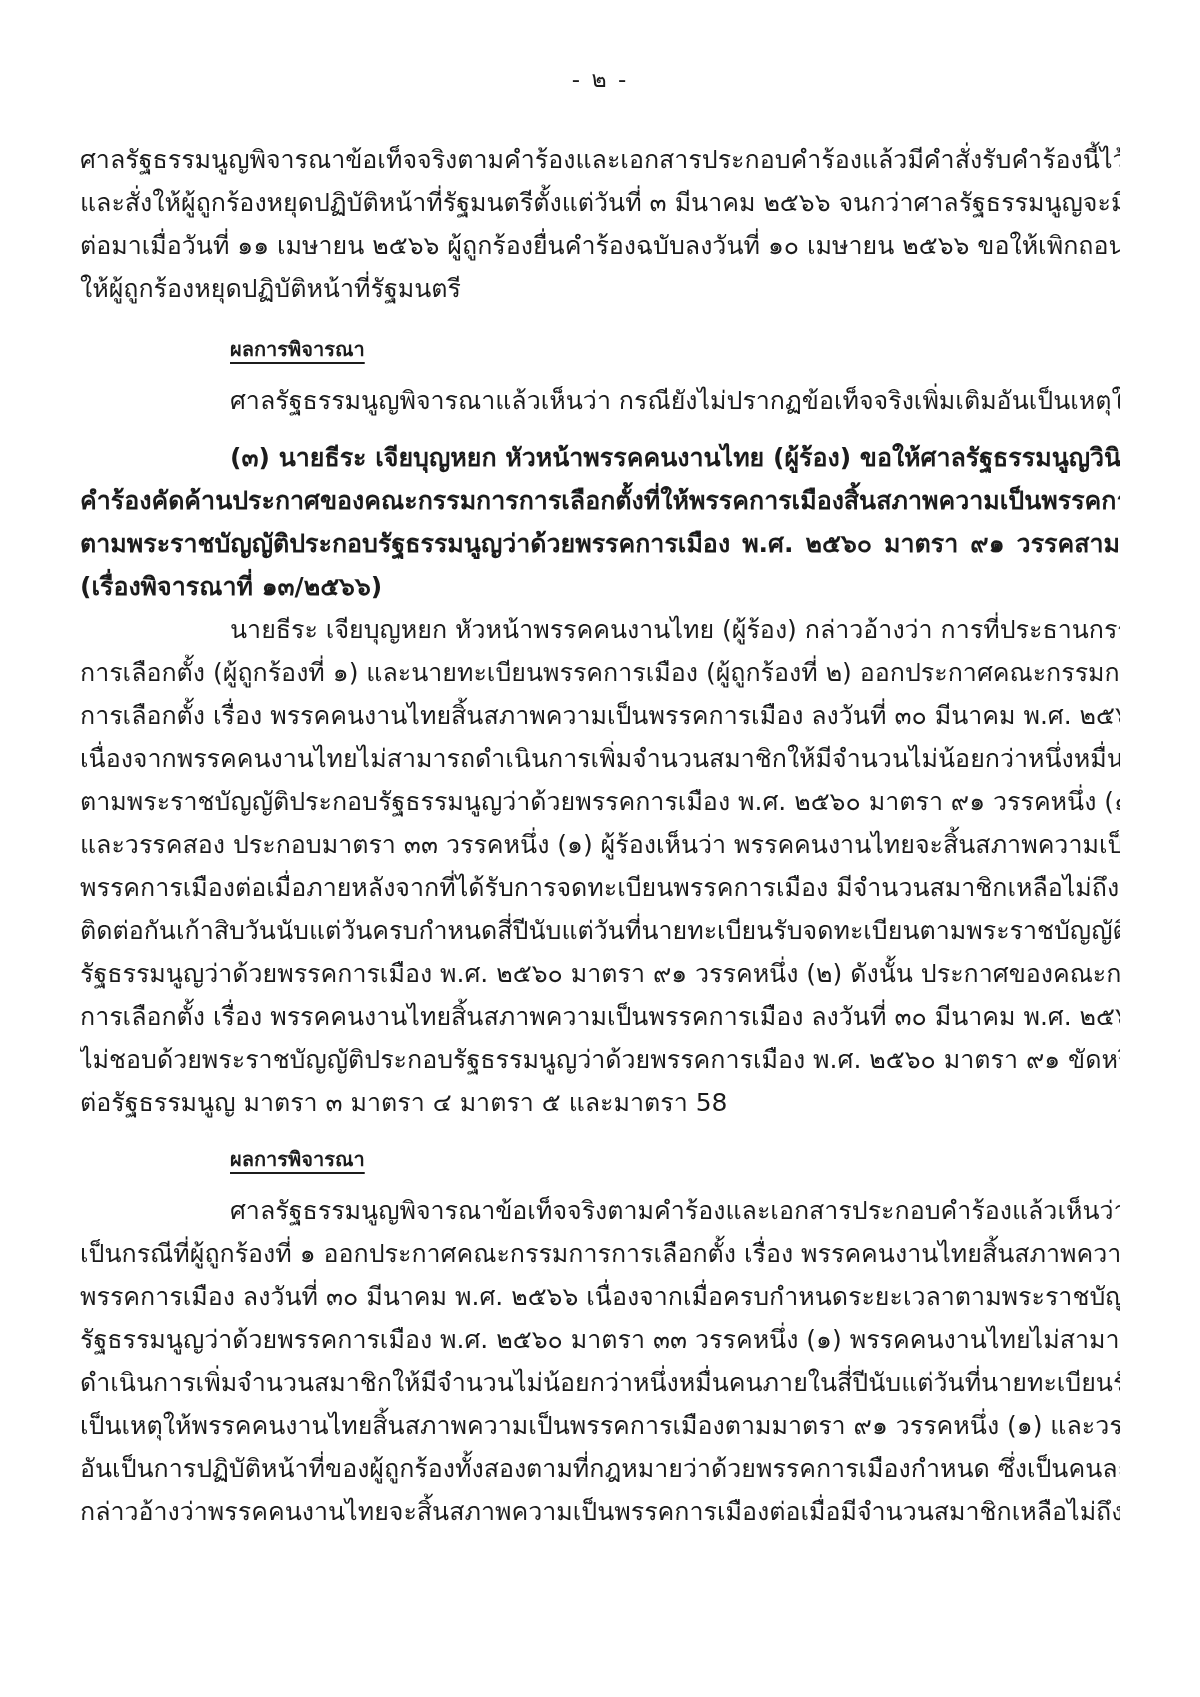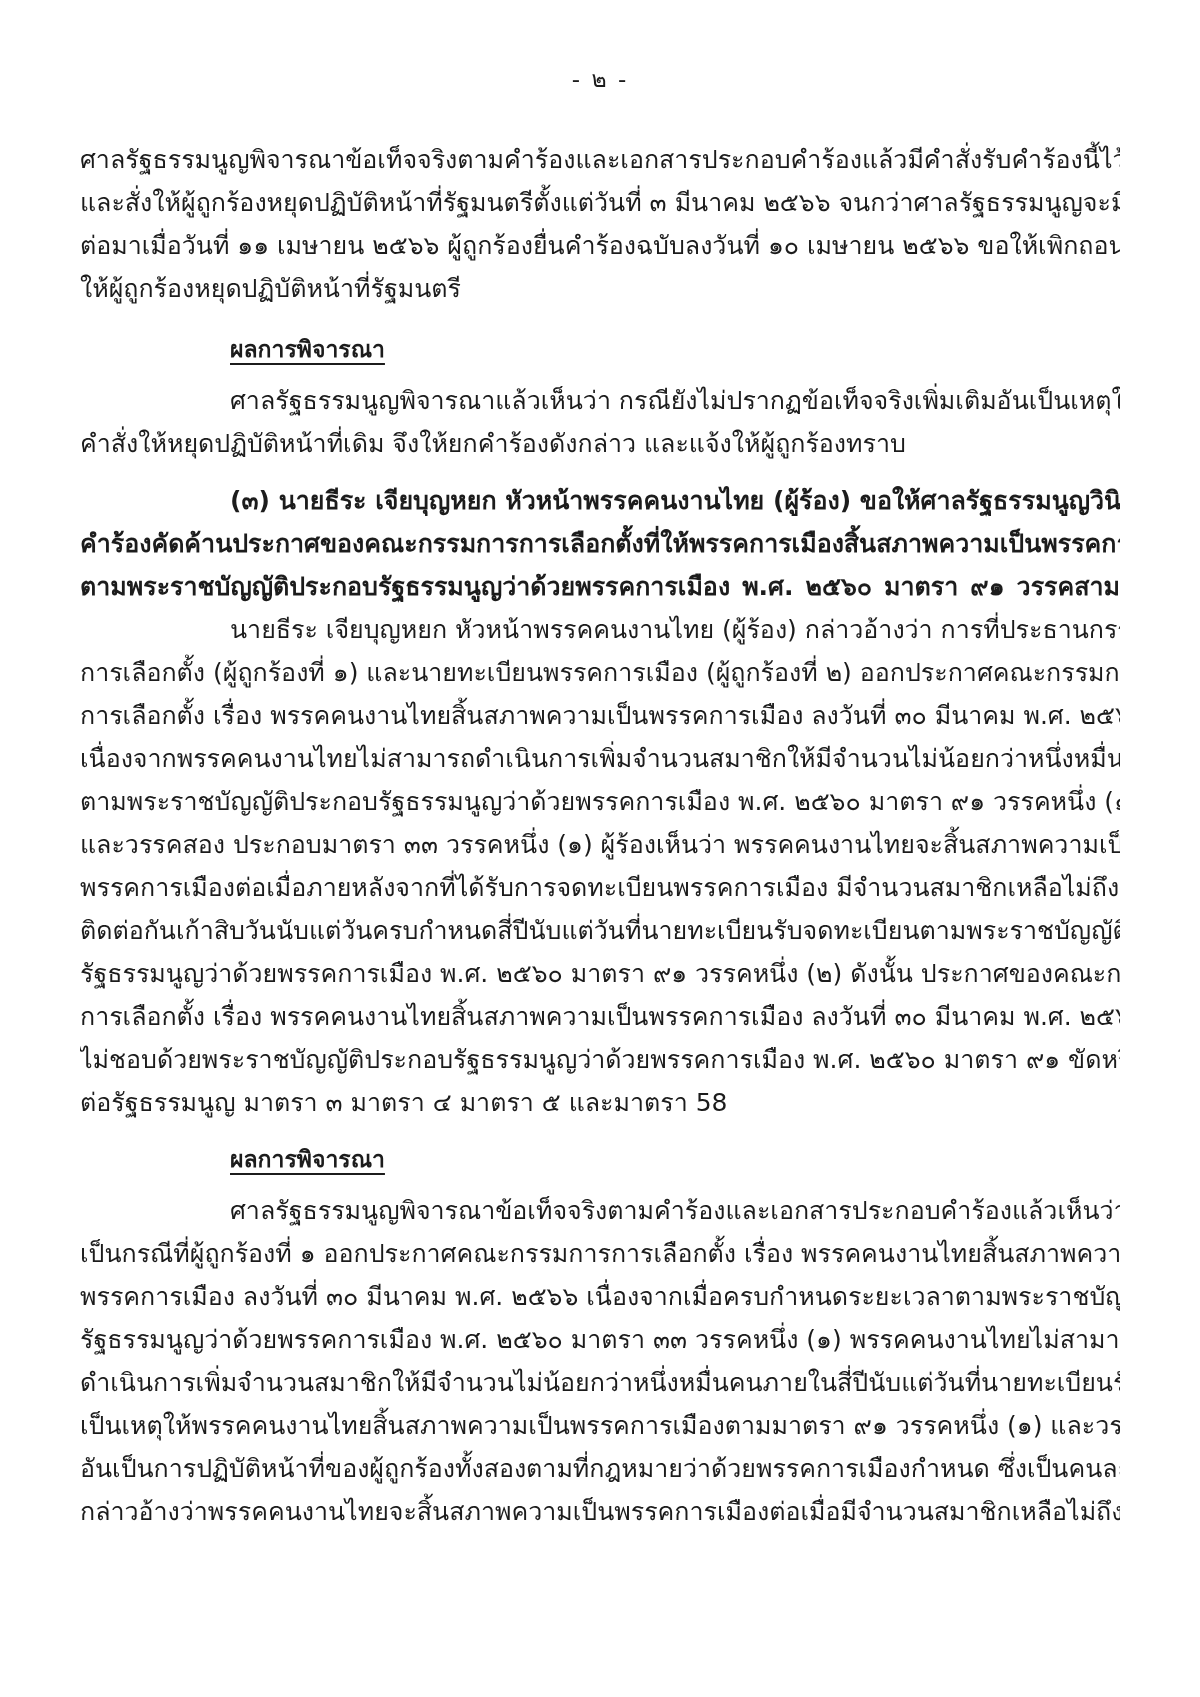--- a/index.html
+++ b/index.html
@@ -33,21 +33,21 @@
   }
   .line.last{
     text-align:right;
     text-align-last:left;
   }
   .line.first{
     padding-left:150px;
   }
   .bold .line{font-weight:bold;}
   .heading{
-    font-size:23px;
+    font-size:20px;
     font-weight:bold;
     text-decoration:underline;
     text-underline-offset:6px;
     line-height:43px;
     height:43px;
     margin-left:150px;
   }
   .gap-sm{margin-top:8px;}
   .gap-md{margin-top:14px;}
   .gap-lg{margin-top:18px;}
@@ -63,27 +63,27 @@
     <div class="line">ศาลรัฐธรรมนูญพิจารณาข้อเท็จจริงตามคำร้องและเอกสารประกอบคำร้องแล้วมีคำสั่งรับคำร้องนี้ไว้พิจารณาวินิจฉัย</div>
     <div class="line">และสั่งให้ผู้ถูกร้องหยุดปฏิบัติหน้าที่รัฐมนตรีตั้งแต่วันที่ ๓ มีนาคม ๒๕๖๖ จนกว่าศาลรัฐธรรมนูญจะมีคำวินิจฉัย</div>
     <div class="line">ต่อมาเมื่อวันที่ ๑๑ เมษายน ๒๕๖๖ ผู้ถูกร้องยื่นคำร้องฉบับลงวันที่ ๑๐ เมษายน ๒๕๖๖ ขอให้เพิกถอนคำสั่ง</div>
     <div class="line last">ให้ผู้ถูกร้องหยุดปฏิบัติหน้าที่รัฐมนตรี</div>
   </div>
 
   <div class="heading gap-lg">ผลการพิจารณา</div>
 
   <div class="para gap-sm">
     <div class="line first">ศาลรัฐธรรมนูญพิจารณาแล้วเห็นว่า  กรณียังไม่ปรากฏข้อเท็จจริงเพิ่มเติมอันเป็นเหตุให้เปลี่ยนแปลง</div>
-    <div class="line last">คำสั่งให้หยุดปฏิบัติหน้าที่เดิม  จึงให้ยกคำร้องดังกล่าว  และแจ้งให้ผู้ถูกร้องทราบ</div>
   </div>
 
   <div class="para bold gap-md">
     <div class="line first">(๓) นายธีระ  เจียบุญหยก  หัวหน้าพรรคคนงานไทย  (ผู้ร้อง)  ขอให้ศาลรัฐธรรมนูญวินิจฉัย</div>
     <div class="line">คำร้องคัดค้านประกาศของคณะกรรมการการเลือกตั้งที่ให้พรรคการเมืองสิ้นสภาพความเป็นพรรคการเมือง</div>
     <div class="line">ตามพระราชบัญญัติประกอบรัฐธรรมนูญว่าด้วยพรรคการเมือง พ.ศ. ๒๕๖๐ มาตรา ๙๑ วรรคสาม</div>
+    <div class="line last">(เรื่องพิจารณาที่ ๑๓/๒๕๖๖)</div>
   </div>
 
   <div class="para">
     <div class="line first">นายธีระ  เจียบุญหยก  หัวหน้าพรรคคนงานไทย  (ผู้ร้อง)  กล่าวอ้างว่า  การที่ประธานกรรมการ</div>
     <div class="line">การเลือกตั้ง  (ผู้ถูกร้องที่ ๑)  และนายทะเบียนพรรคการเมือง  (ผู้ถูกร้องที่ ๒)  ออกประกาศคณะกรรมการ</div>
     <div class="line">การเลือกตั้ง  เรื่อง  พรรคคนงานไทยสิ้นสภาพความเป็นพรรคการเมือง  ลงวันที่ ๓๐ มีนาคม พ.ศ. ๒๕๖๖</div>
     <div class="line">เนื่องจากพรรคคนงานไทยไม่สามารถดำเนินการเพิ่มจำนวนสมาชิกให้มีจำนวนไม่น้อยกว่าหนึ่งหมื่นคนภายในสี่ปี</div>
     <div class="line">ตามพระราชบัญญัติประกอบรัฐธรรมนูญว่าด้วยพรรคการเมือง พ.ศ. ๒๕๖๐ มาตรา ๙๑ วรรคหนึ่ง (๑)</div>
     <div class="line">และวรรคสอง  ประกอบมาตรา ๓๓ วรรคหนึ่ง (๑)  ผู้ร้องเห็นว่า  พรรคคนงานไทยจะสิ้นสภาพความเป็น</div>
     <div class="line">พรรคการเมืองต่อเมื่อภายหลังจากที่ได้รับการจดทะเบียนพรรคการเมือง  มีจำนวนสมาชิกเหลือไม่ถึงหนึ่งหมื่นคน</div>

